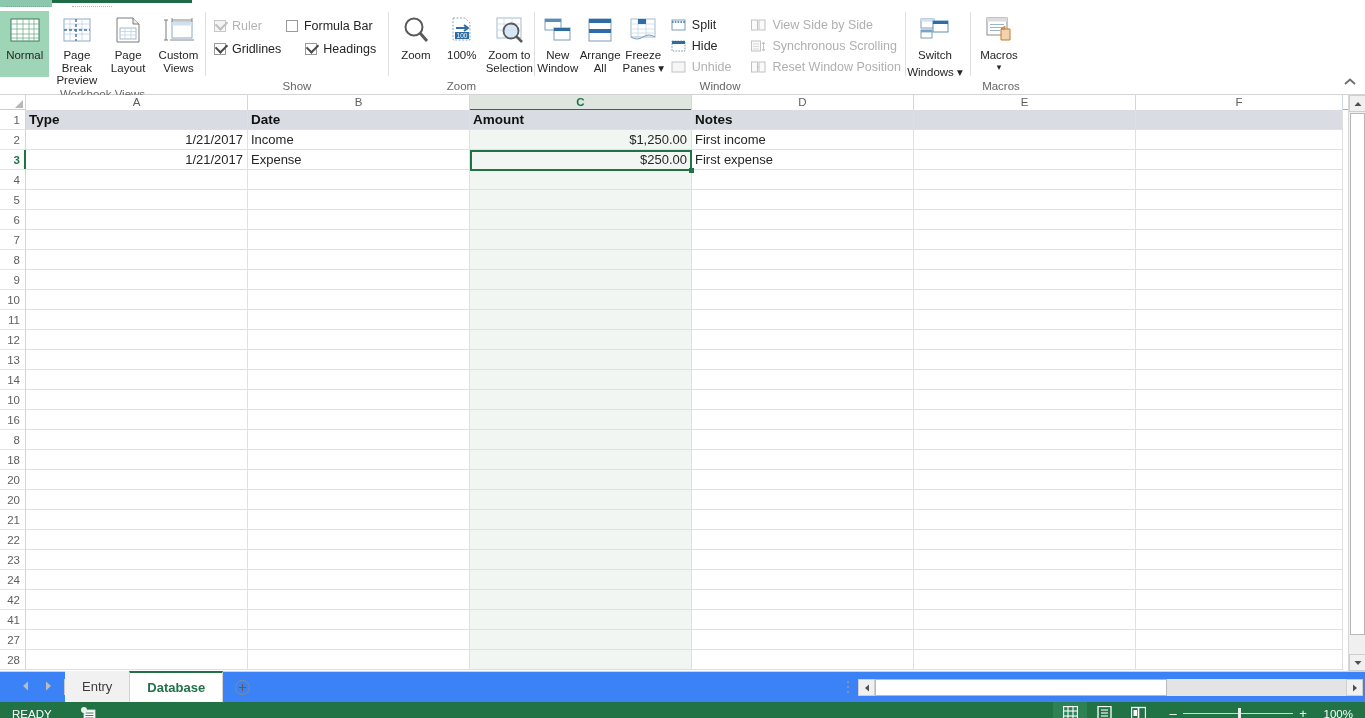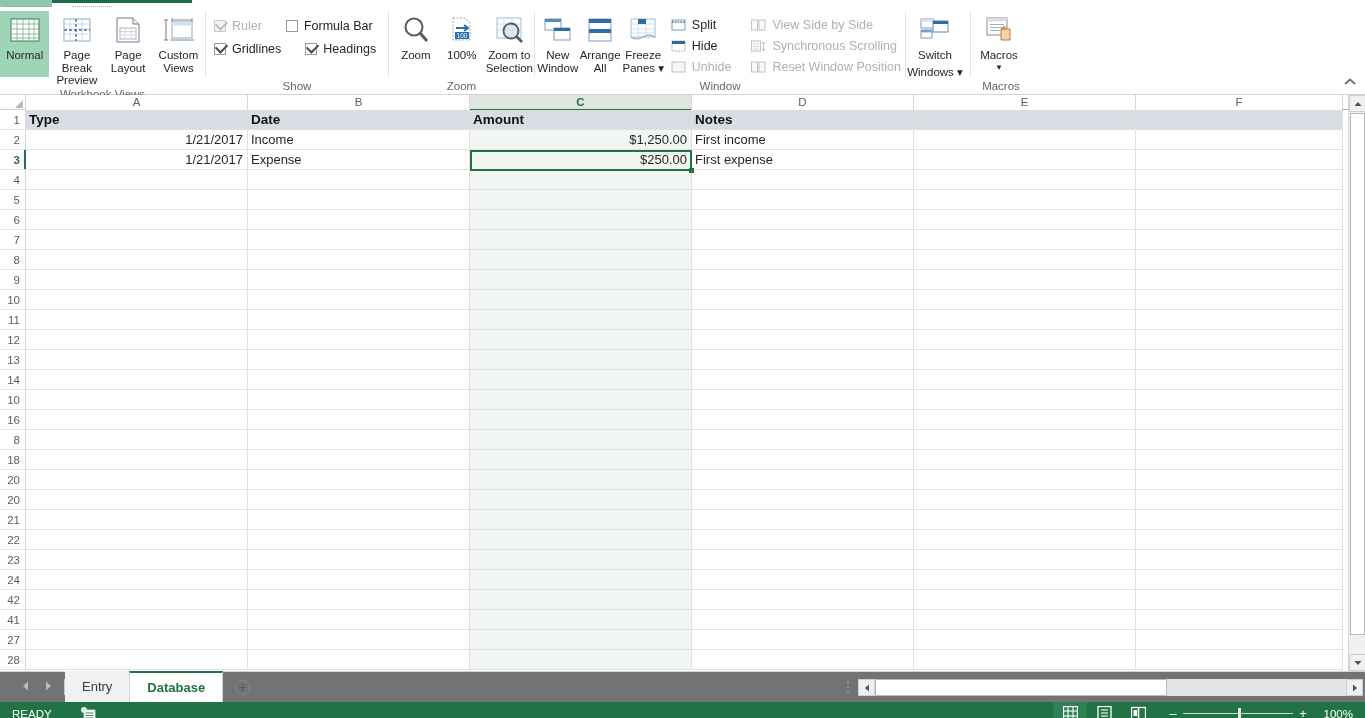--- a/index.html
+++ b/index.html
@@ -144,21 +144,21 @@
   }
   .vs-top{ position:absolute; top:0; left:0; }
   .vs-bot{ position:absolute; bottom:0; left:0; }
   .vs-thumb{
     position:absolute; left:1px; width:15px; top:18px; bottom:36px;
     background:#fff; border:1px solid #b9b9b9; cursor:pointer;
   }
 
   
   .tabbar{
-    height:31px; width:100%; background:#737373;
+    height:31px; width:100%; background:#3b82f6;
     border-top:1px solid #d4d4d4;
     display:flex; align-items:stretch; position:relative;
   }
   .navarrows{ display:flex; align-items:center; gap:16px; padding:0 12px 0 22px; }
   .nav{ color:#b9b9b9; font-size:11px; cursor:pointer; }
   .tabdiv{ width:1px; background:#c9c9c9; margin:7px 0; }
   .tabs{ display:flex; align-items:flex-end; }
   .stab{
     padding:0 17px; height:31px; line-height:31px; font-size:13px; color:#3c3c3c;
     cursor:pointer; background:#f1f1f1;

